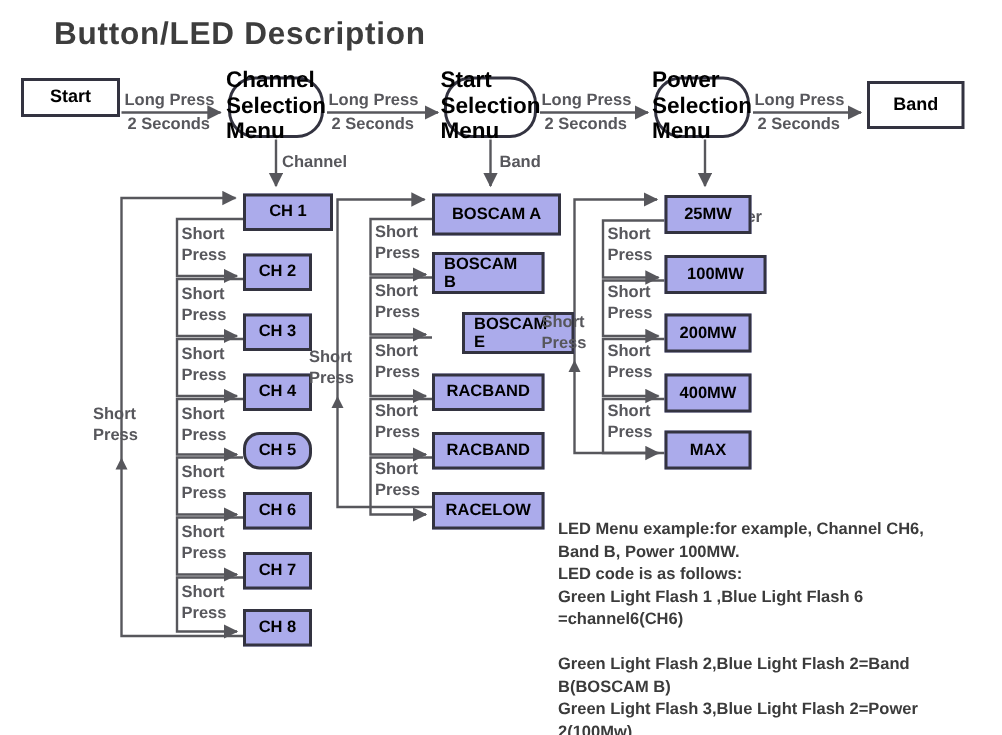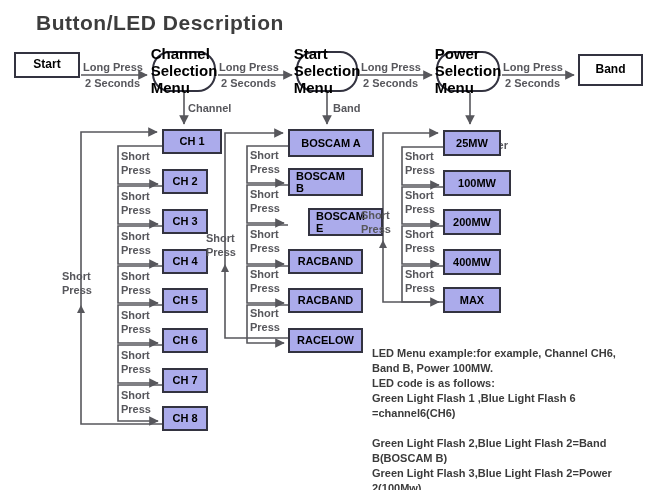--- a/index.html
+++ b/index.html
@@ -105,21 +105,21 @@
   <div class="lbl" style="left:505px;top:77px;">2 Seconds</div>
 
   <div class="lbl" style="left:188px;top:102px;">Channel</div>
   <div class="lbl" style="left:333px;top:102px;">Band</div>
   <div class="lbl" style="left:475px;top:102px;margin-top:37px;">Power</div>
 
   <div class="box itembox" style="left:162px;top:129px;width:60px;height:25px;">CH 1</div>
   <div class="box itembox" style="left:162px;top:169px;width:46px;height:25px;">CH 2</div>
   <div class="box itembox" style="left:162px;top:209px;width:46px;height:25px;">CH 3</div>
   <div class="box itembox" style="left:162px;top:249px;width:46px;height:25px;">CH 4</div>
-  <div class="box itembox" style="left:162px;top:288px;width:46px;height:25px;">CH 5</div>
+  <div class="box itembox" style="left:162px;top:288px;width:46px;height:25px;border-radius:11px;">CH 5</div>
   <div class="box itembox" style="left:162px;top:328px;width:46px;height:25px;">CH 6</div>
   <div class="box itembox" style="left:162px;top:368px;width:46px;height:25px;">CH 7</div>
   <div class="box itembox" style="left:162px;top:406px;width:46px;height:25px;">CH 8</div>
 
   <div class="box itembox bandbox" style="left:288px;top:129px;width:86px;height:28px;">BOSCAM A</div>
   <div class="box itembox bandbox" style="left:288px;top:168px;width:75px;height:28px;">BOSCAM B</div>
   <div class="box itembox bandbox" style="left:288px;top:208px;width:75px;height:28px;margin-left:20px;">BOSCAM E</div>
   <div class="box itembox bandbox" style="left:288px;top:249px;width:75px;height:25px;">RACBAND</div>
   <div class="box itembox bandbox" style="left:288px;top:288px;width:75px;height:25px;">RACBAND</div>
   <div class="box itembox bandbox" style="left:288px;top:328px;width:75px;height:25px;">RACELOW</div>

